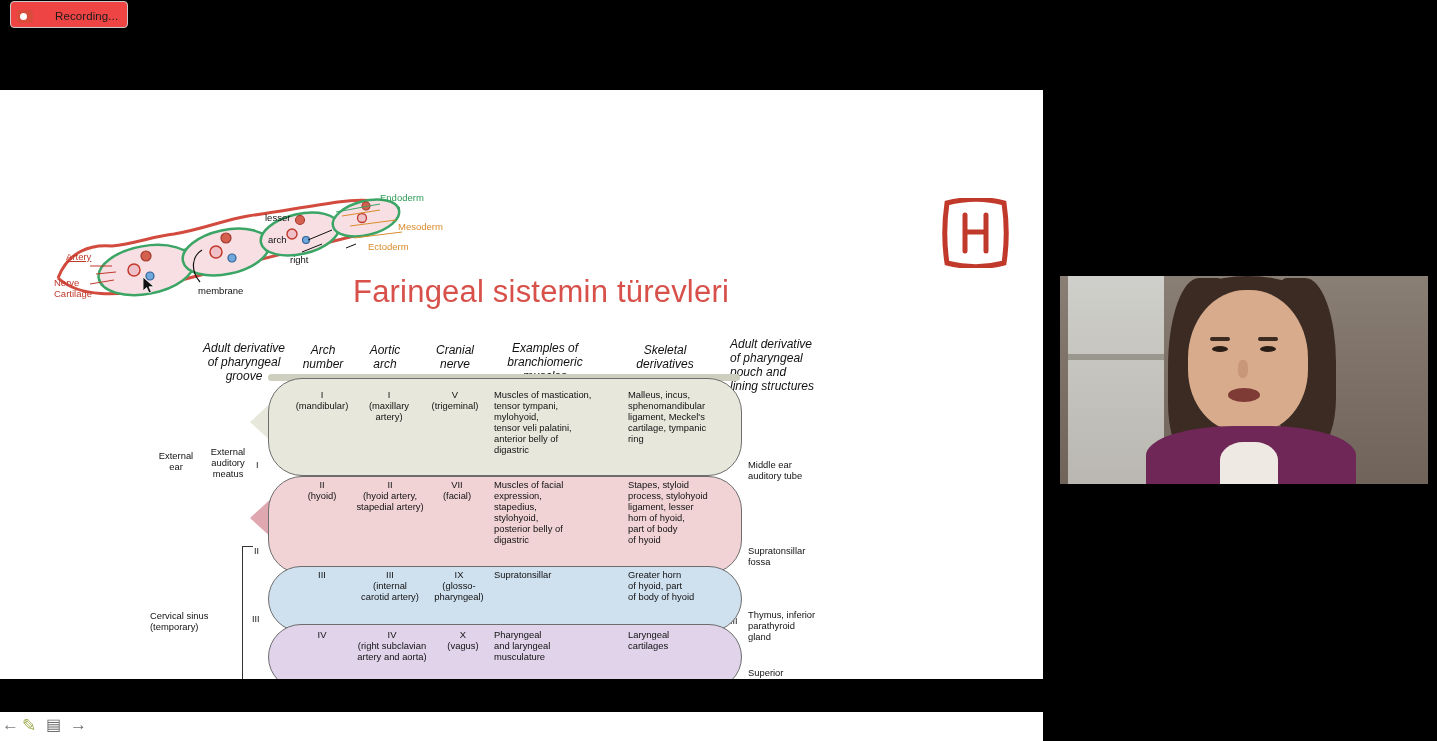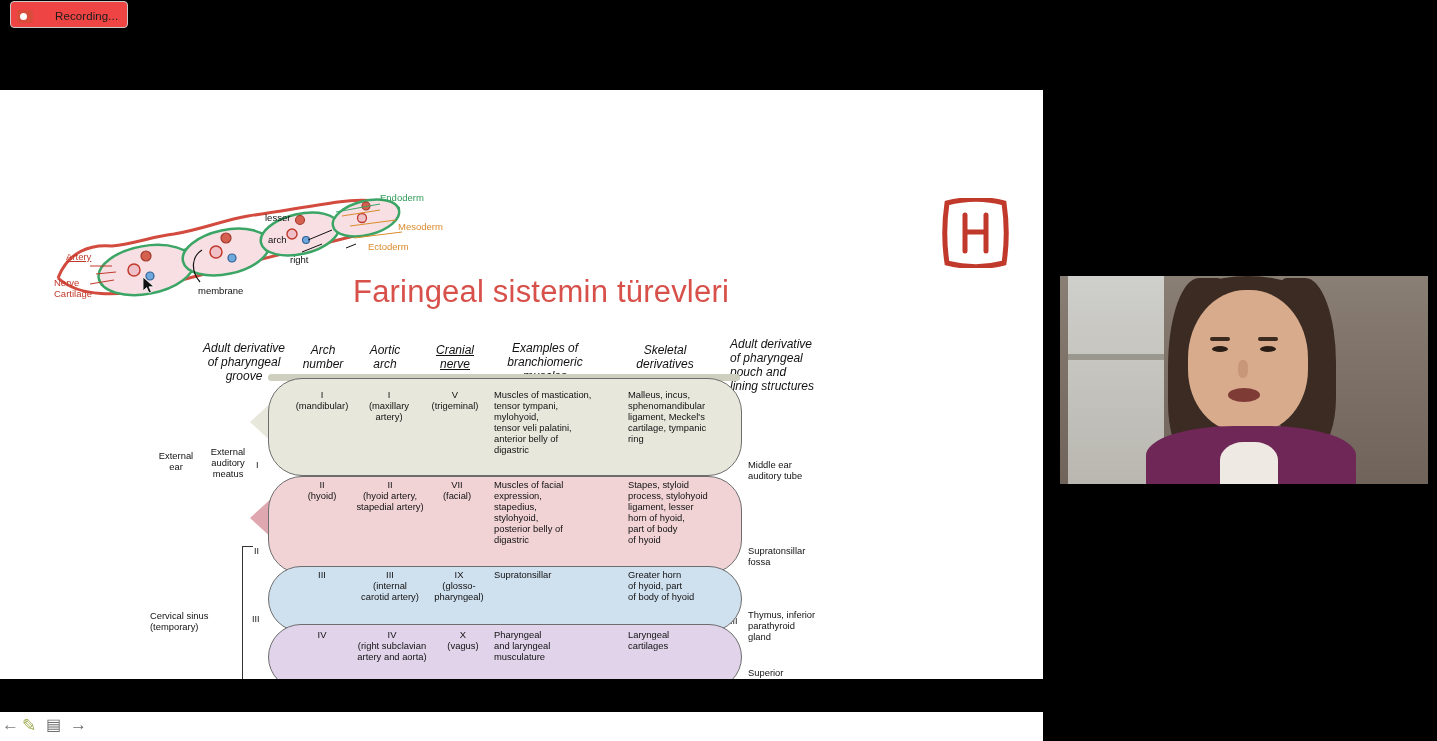--- a/index.html
+++ b/index.html
@@ -146,21 +146,21 @@
 
       <div class="diag">
 
         <div class="hdr" style="left:44px;top:4px;width:100px;white-space:pre-line;">Adult derivative
 of pharyngeal
 groove</div>
         <div class="hdr" style="left:140px;top:6px;width:66px;white-space:pre-line;">Arch
 number</div>
         <div class="hdr" style="left:204px;top:6px;width:62px;white-space:pre-line;">Aortic
 arch</div>
-        <div class="hdr" style="left:272px;top:6px;width:66px;white-space:pre-line;text-decoration:underline;">Cranial
+        <div class="hdr" style="left:272px;top:6px;width:66px;white-space:pre-line;">Cranial
 nerve</div>
         <div class="hdr" style="left:340px;top:4px;width:110px;white-space:pre-line;">Examples of
 branchiomeric
 muscles</div>
         <div class="hdr" style="left:468px;top:6px;width:94px;white-space:pre-line;">Skeletal
 derivatives</div>
         <div class="hdr" style="left:580px;top:0px;width:110px;white-space:pre-line;text-align:left;">Adult derivative
 of pharyngeal
 pouch and
 lining structures</div>

